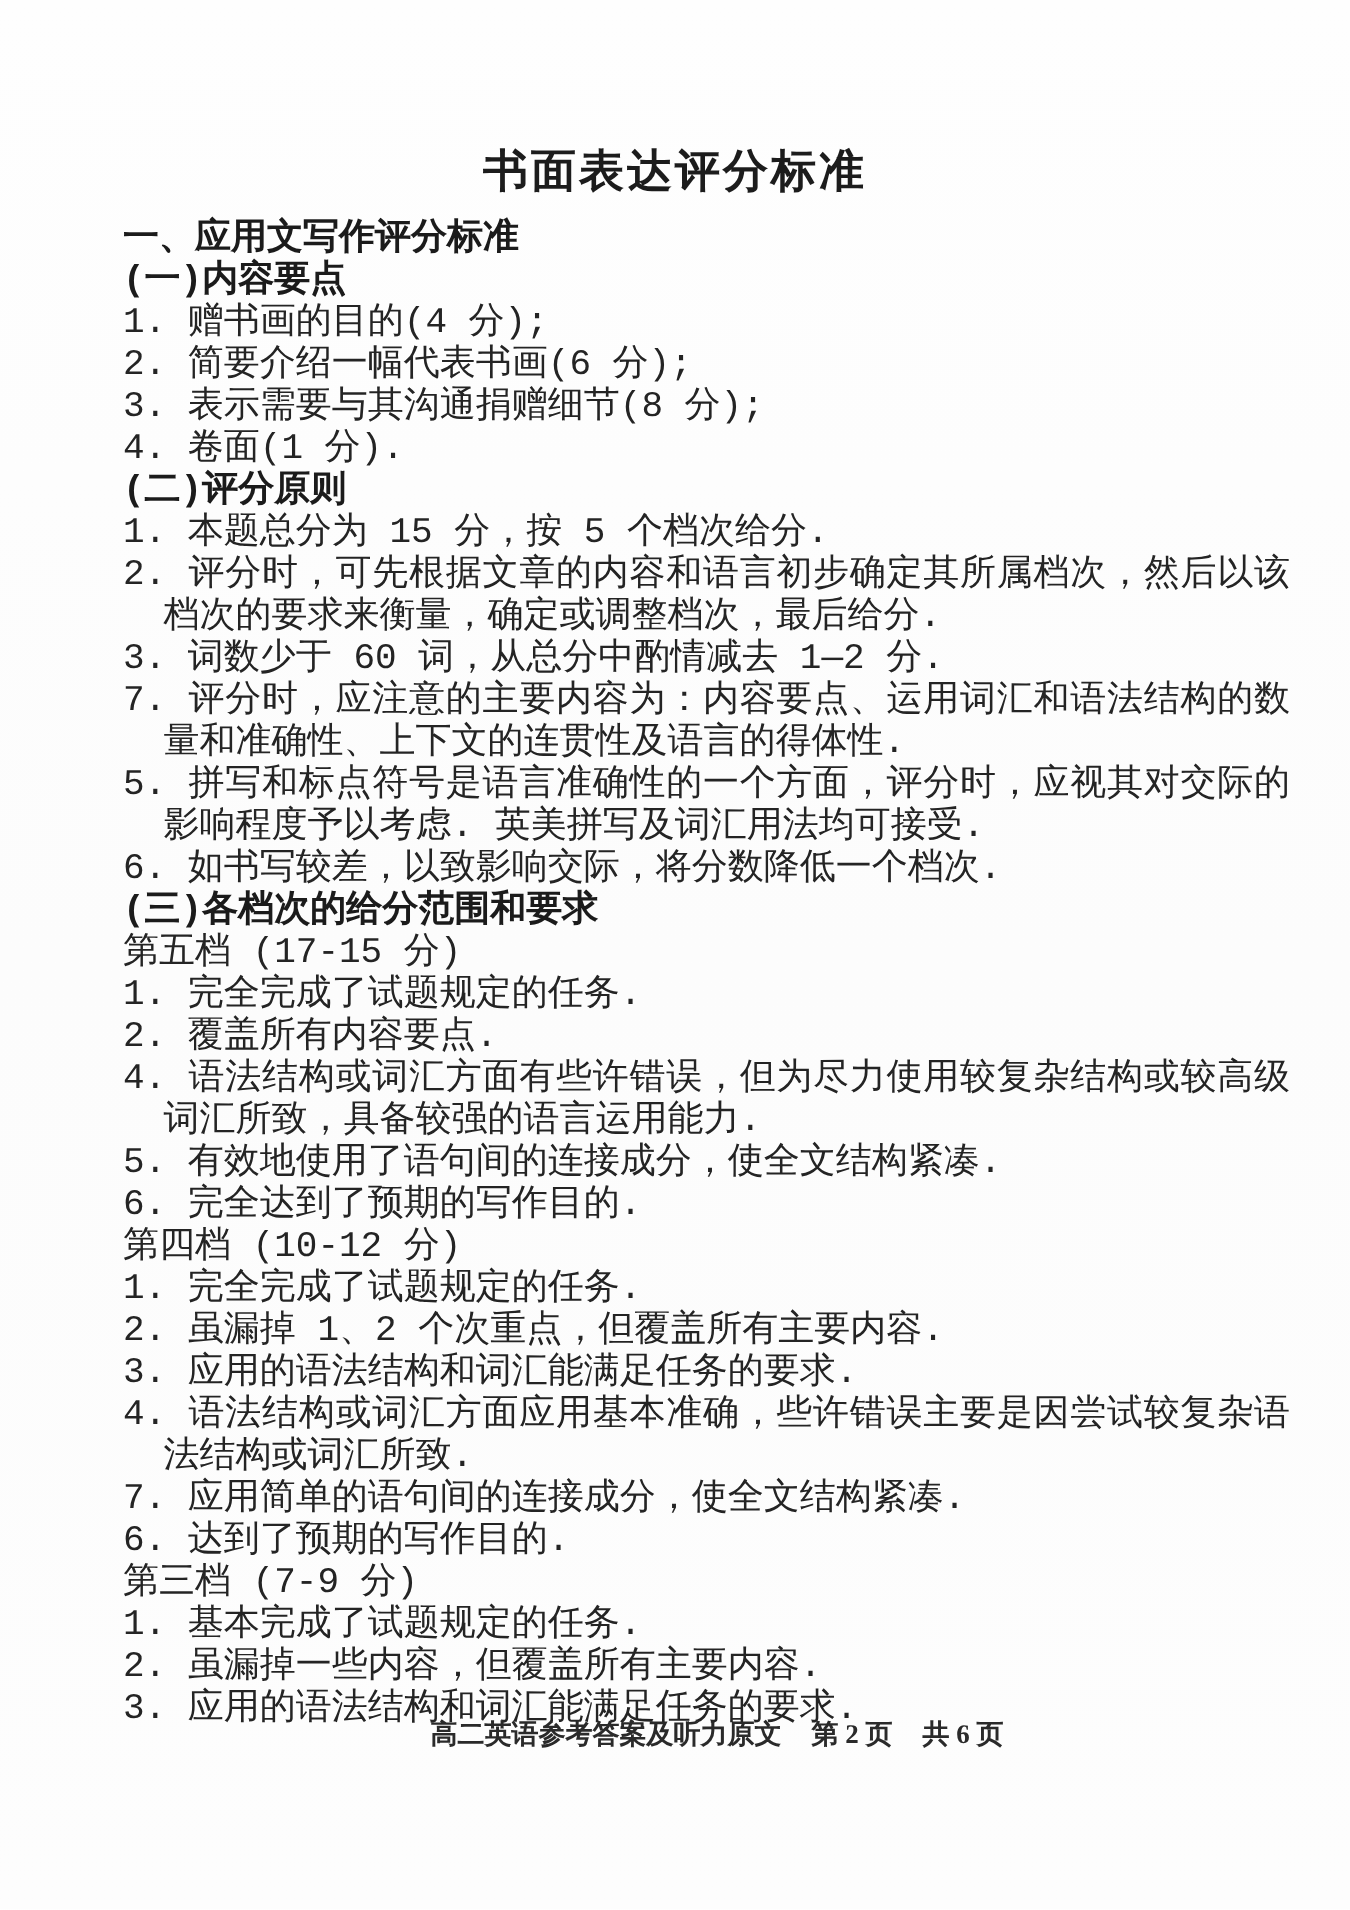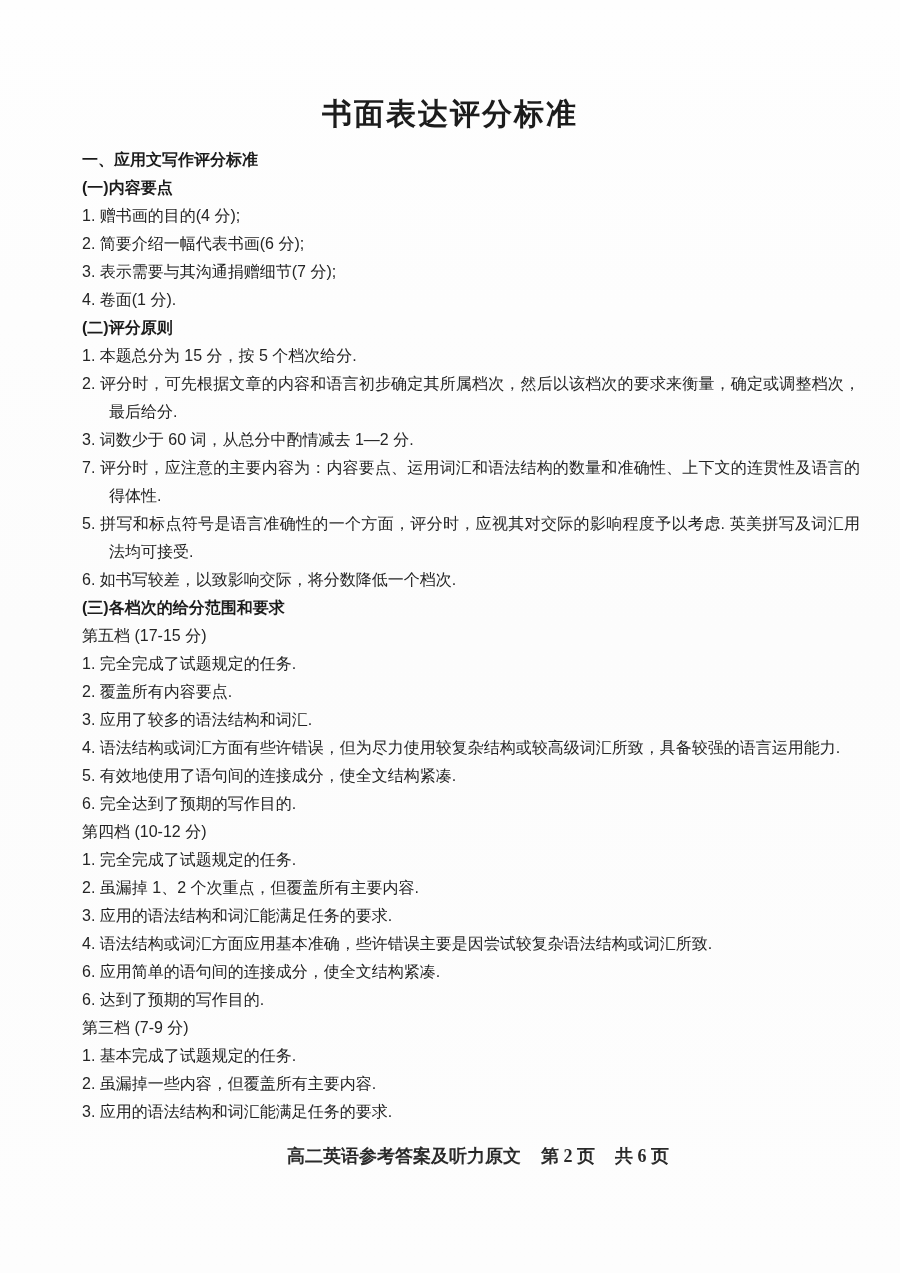--- a/index.html
+++ b/index.html
@@ -28,23 +28,24 @@
     font-weight: 700;
     letter-spacing: 2px;
     color: #1c1c1c;
     margin: 0;
   }
   .doc-body {
     position: absolute;
     top: 146px;
     left: 82px;
     right: 40px;
-    font-size: 16px;
+    font-size: 24px;
     line-height: 28px;
     text-align: justify;
+    font-family: Liberation Mono, monospace;
   }
   .doc-line {
     margin: 0;
     padding-left: 27px;
     text-indent: -27px; 
     color: #242424;
   }
   .line-section,
   .line-sub {
     font-weight: 700;
@@ -81,43 +82,42 @@
 
 <div class="page">
 
   <h1 class="doc-title">书面表达评分标准</h1>
 
   <div class="doc-body">
       <p class="doc-line line-section">一、应用文写作评分标准</p>
       <p class="doc-line line-sub">(一)内容要点</p>
       <p class="doc-line line-item">1. 赠书画的目的(4 分);</p>
       <p class="doc-line line-item">2. 简要介绍一幅代表书画(6 分);</p>
-      <p class="doc-line line-item">3. 表示需要与其沟通捐赠细节(7 分);</p>
+      <p class="doc-line line-item">3. 表示需要与其沟通捐赠细节(8 分);</p>
       <p class="doc-line line-item">4. 卷面(1 分).</p>
       <p class="doc-line line-sub">(二)评分原则</p>
       <p class="doc-line line-item">1. 本题总分为 15 分，按 5 个档次给分.</p>
       <p class="doc-line line-item">2. 评分时，可先根据文章的内容和语言初步确定其所属档次，然后以该档次的要求来衡量，确定或调整档次，最后给分.</p>
       <p class="doc-line line-item">3. 词数少于 60 词，从总分中酌情减去 1—2 分.</p>
       <p class="doc-line line-item">7. 评分时，应注意的主要内容为：内容要点、运用词汇和语法结构的数量和准确性、上下文的连贯性及语言的得体性.</p>
       <p class="doc-line line-item">5. 拼写和标点符号是语言准确性的一个方面，评分时，应视其对交际的影响程度予以考虑. 英美拼写及词汇用法均可接受.</p>
       <p class="doc-line line-item">6. 如书写较差，以致影响交际，将分数降低一个档次.</p>
       <p class="doc-line line-sub">(三)各档次的给分范围和要求</p>
       <p class="doc-line line-band">第五档 (17-15 分)</p>
       <p class="doc-line line-item">1. 完全完成了试题规定的任务.</p>
       <p class="doc-line line-item">2. 覆盖所有内容要点.</p>
-      <p class="doc-line line-item">3. 应用了较多的语法结构和词汇.</p>
       <p class="doc-line line-item">4. 语法结构或词汇方面有些许错误，但为尽力使用较复杂结构或较高级词汇所致，具备较强的语言运用能力.</p>
       <p class="doc-line line-item">5. 有效地使用了语句间的连接成分，使全文结构紧凑.</p>
       <p class="doc-line line-item">6. 完全达到了预期的写作目的.</p>
       <p class="doc-line line-band">第四档 (10-12 分)</p>
       <p class="doc-line line-item">1. 完全完成了试题规定的任务.</p>
       <p class="doc-line line-item">2. 虽漏掉 1、2 个次重点，但覆盖所有主要内容.</p>
       <p class="doc-line line-item">3. 应用的语法结构和词汇能满足任务的要求.</p>
       <p class="doc-line line-item">4. 语法结构或词汇方面应用基本准确，些许错误主要是因尝试较复杂语法结构或词汇所致.</p>
-      <p class="doc-line line-item">6. 应用简单的语句间的连接成分，使全文结构紧凑.</p>
+      <p class="doc-line line-item">7. 应用简单的语句间的连接成分，使全文结构紧凑.</p>
       <p class="doc-line line-item">6. 达到了预期的写作目的.</p>
       <p class="doc-line line-band">第三档 (7-9 分)</p>
       <p class="doc-line line-item">1. 基本完成了试题规定的任务.</p>
       <p class="doc-line line-item">2. 虽漏掉一些内容，但覆盖所有主要内容.</p>
       <p class="doc-line line-item">3. 应用的语法结构和词汇能满足任务的要求.</p>
     </div>
 
   <div class="doc-footer">
     <span class="footer-part">高二英语参考答案及听力原文</span><span class="footer-gap"></span><span class="footer-part">第 2 页</span><span class="footer-gap"></span><span class="footer-part">共 6 页</span>
   </div>

